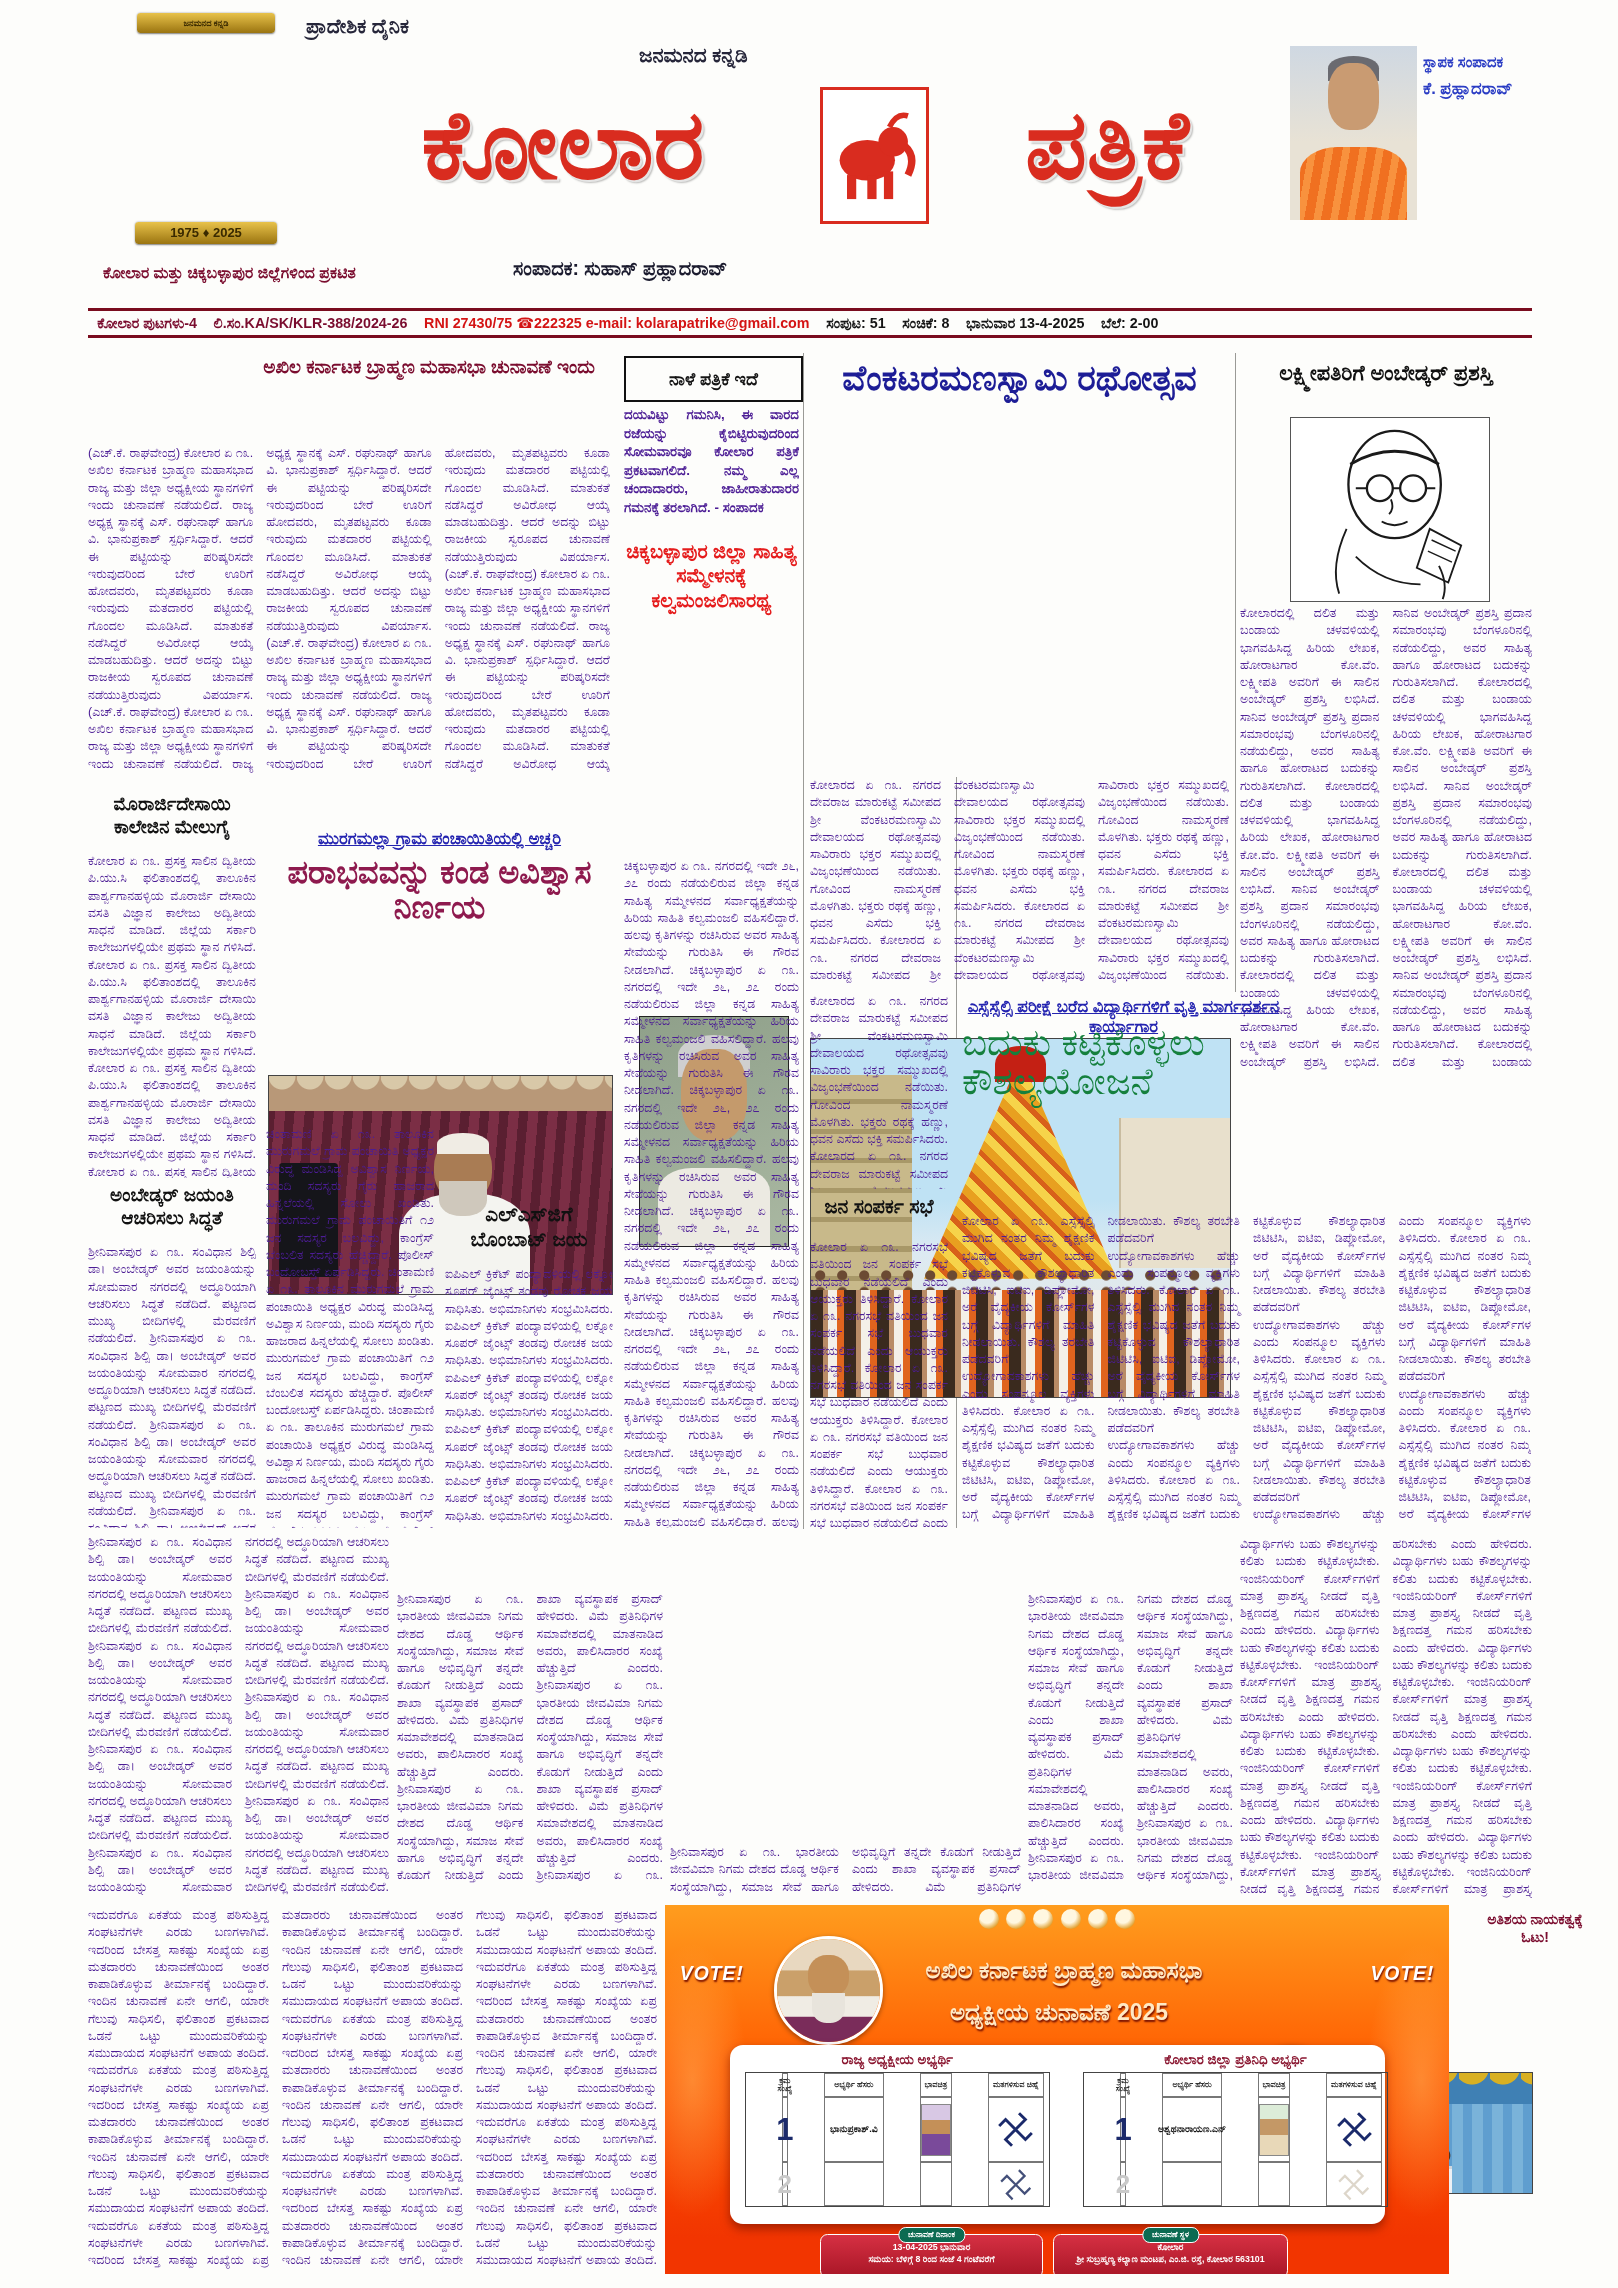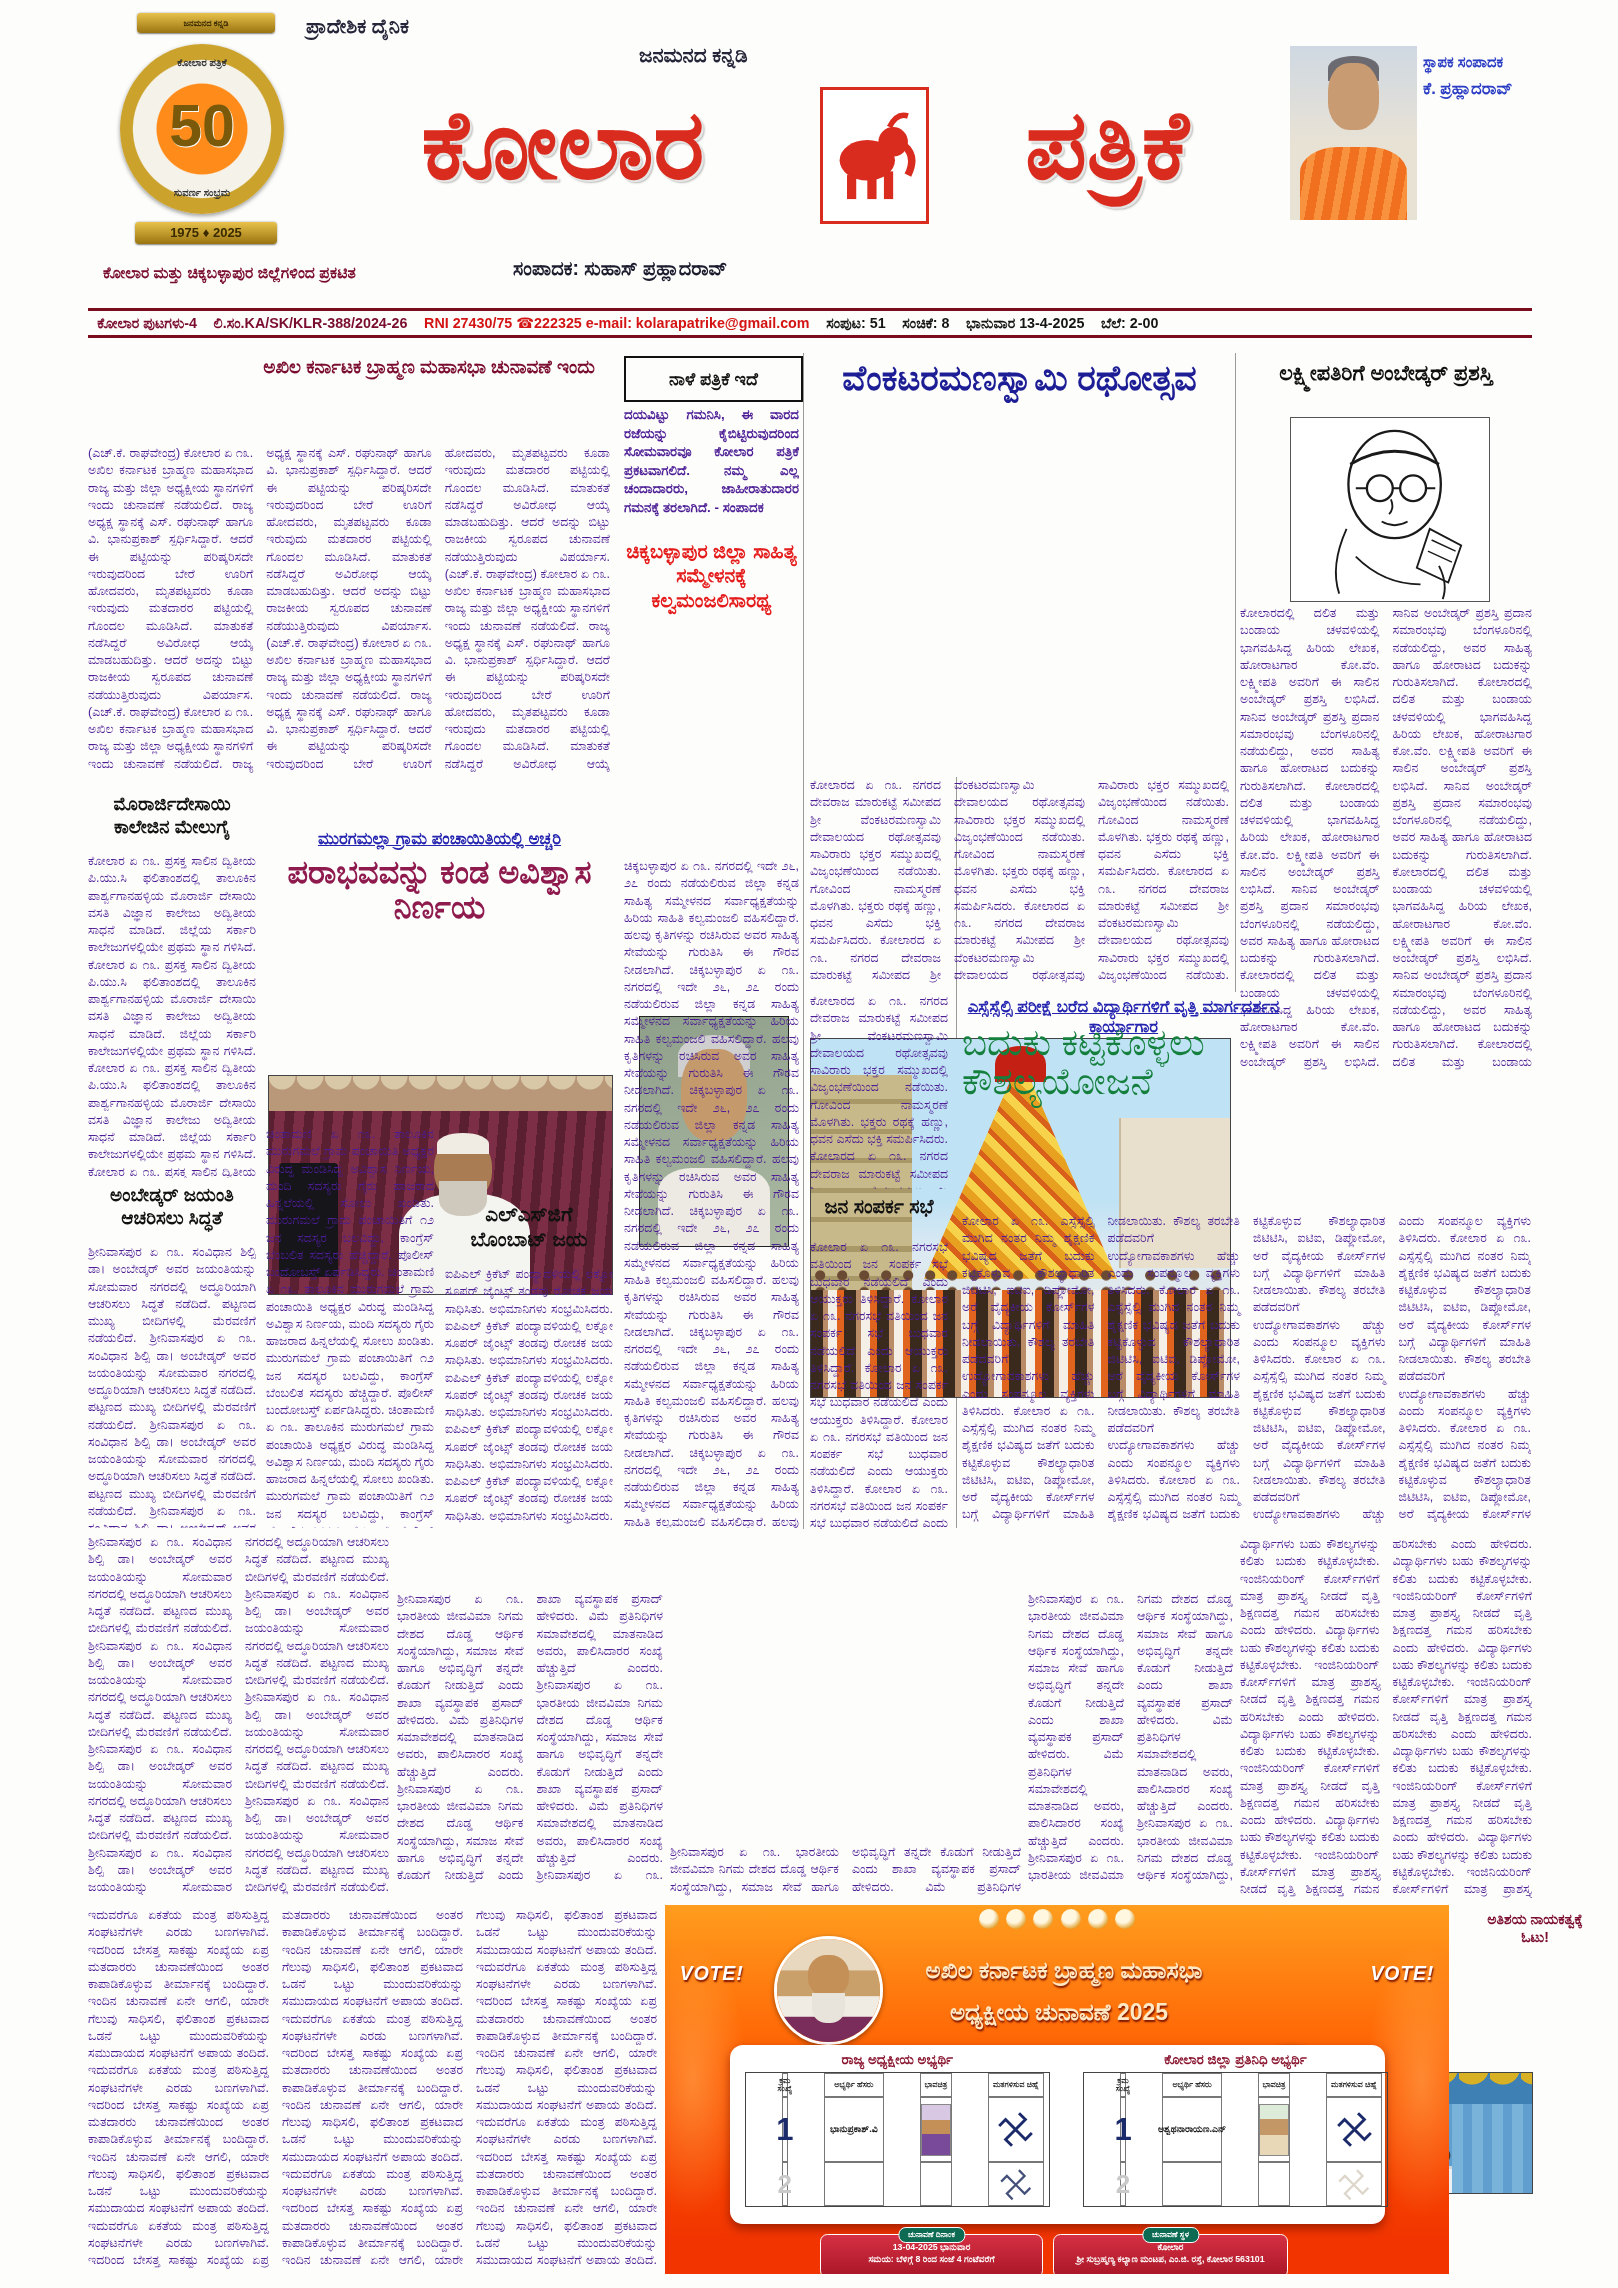--- a/index.html
+++ b/index.html
@@ -97,25 +97,20 @@
   .founder-shawl{position:absolute;left:8%;bottom:0;width:84%;height:42%;background:repeating-linear-gradient(100deg,#f07020 0 9.2px,#f8923e 9.2px 16.6px);border-radius:35% 35% 0 0;}
   .sketch-box{background:#fff;border:0.9px solid #555;}
 </style>
 </head>
 <body>
 
 <div id="page">
 
   <div class="abs" style="left:100px;top:13px;width:212px;height:242px;">
     <div class="ribbon" style="left:37px;top:0;width:138px;height:20px;line-height:20px;">ಜನಮನದ ಕನ್ನಡಿ</div>
-    <div class="logo-ring">
-      <div class="arc-text" style="top:13px;">ಕೋಲಾರ ಪತ್ರಿಕೆ</div>
-      <div class="logo-50">50</div>
-      <div class="arc-text" style="bottom:14.8px;">ಸುವರ್ಣ ಸಂಭ್ರಮ</div>
-    </div>
     <div class="ribbon" style="left:35px;top:209px;width:142px;height:22px;line-height:22px;font-size:13px;">1975 ♦ 2025</div>
   </div>
 
   <div class="abs tagline" style="left:306px;top:14.8px;width:240px;">ಪ್ರಾದೇಶಿಕ ದೈನಿಕ</div>
   <div class="abs tagline" style="left:639px;top:44px;width:277px;">ಜನಮನದ ಕನ್ನಡಿ</div>
 
   <div class="abs masthead-word" style="left:310px;top:65px;width:506px;height:159px;font-size:96px;line-height:159px;text-align:center;">ಕೋಲಾರ</div>
 
   <div class="abs" style="left:820px;top:87px;width:103px;height:131px;border:3.7px solid #d92c1f;background:#fff;">
     <svg width="96" height="124" viewBox="0 0 52 67">

